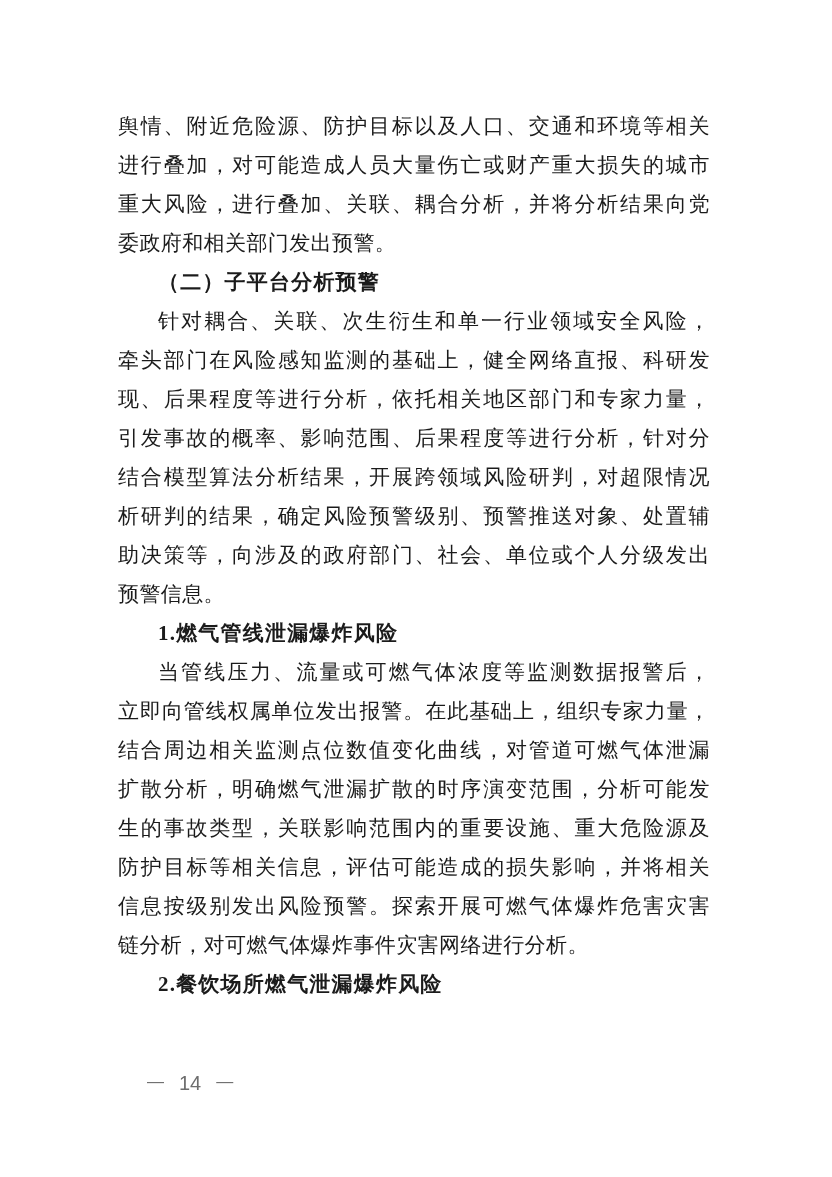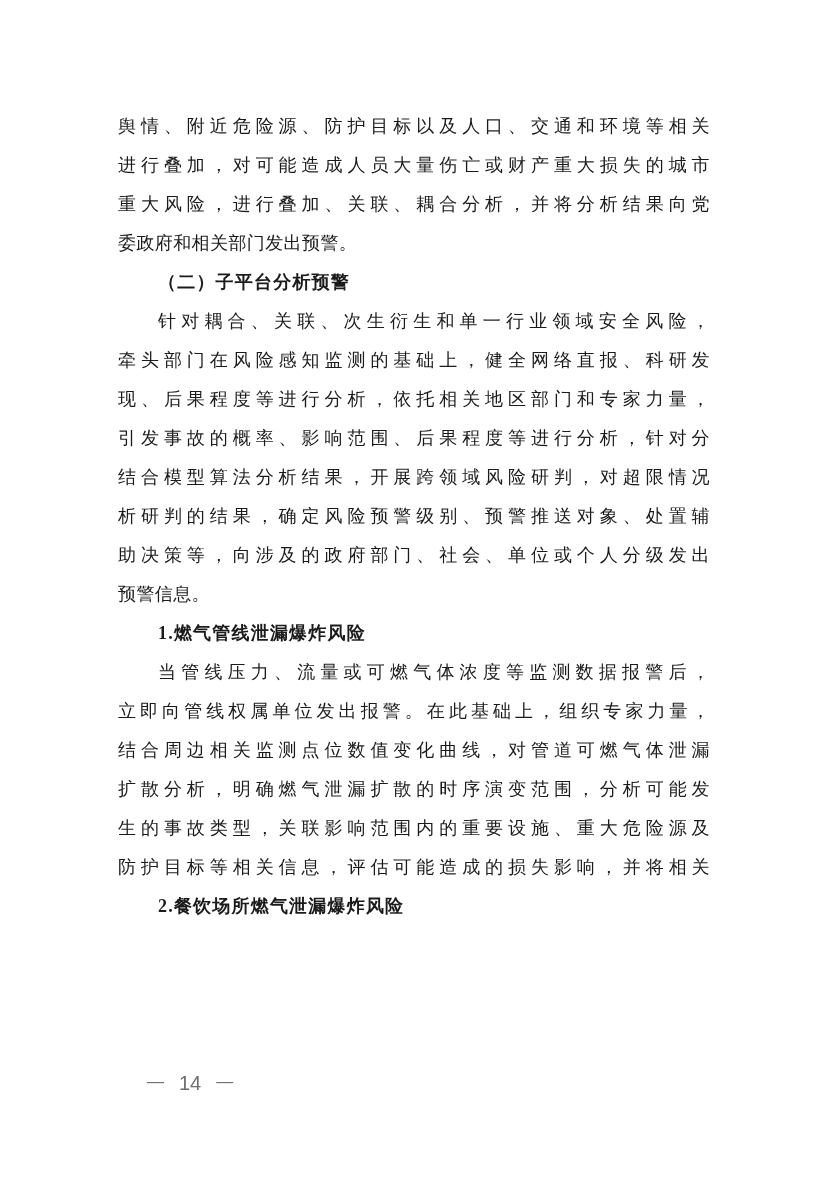--- a/index.html
+++ b/index.html
@@ -20,21 +20,21 @@
     inset: 0;
     background: #ffffff;
   }
   .doc-content {
     position: absolute;
     left: 118px;
     top: 107px;
     width: 592px;
   }
   .line {
-    font-size: 18px;
+    font-size: 21px;
     line-height: 39px;
     height: 39px;
     letter-spacing: 0.4px;
     overflow: hidden;
     white-space: normal;
     text-align: left;
   }
   .line.justify {
     text-align: justify;
     text-align-last: justify;
@@ -84,20 +84,22 @@
       <div class="line justify">析研判的结果，确定风险预警级别、预警推送对象、处置辅</div>
       <div class="line justify">助决策等，向涉及的政府部门、社会、单位或个人分级发出</div>
       <div class="line">预警信息。</div>
       <div class="line heading indent">1.燃气管线泄漏爆炸风险</div>
       <div class="line indent justify">当管线压力、流量或可燃气体浓度等监测数据报警后，</div>
       <div class="line justify">立即向管线权属单位发出报警。在此基础上，组织专家力量，</div>
       <div class="line justify">结合周边相关监测点位数值变化曲线，对管道可燃气体泄漏</div>
       <div class="line justify">扩散分析，明确燃气泄漏扩散的时序演变范围，分析可能发</div>
       <div class="line justify">生的事故类型，关联影响范围内的重要设施、重大危险源及</div>
       <div class="line justify">防护目标等相关信息，评估可能造成的损失影响，并将相关</div>
+      <div class="line justify">信息按级别发出风险预警。探索开展可燃气体爆炸危害灾害</div>
+      <div class="line">链分析，对可燃气体爆炸事件灾害网络进行分析。</div>
       <div class="line heading indent">2.餐饮场所燃气泄漏爆炸风险</div>
     </div>
 
   <div class="page-footer">
     <span class="dash">—</span>
     <span class="num">14</span>
     <span class="dash">—</span>
   </div>
 
 </div>

